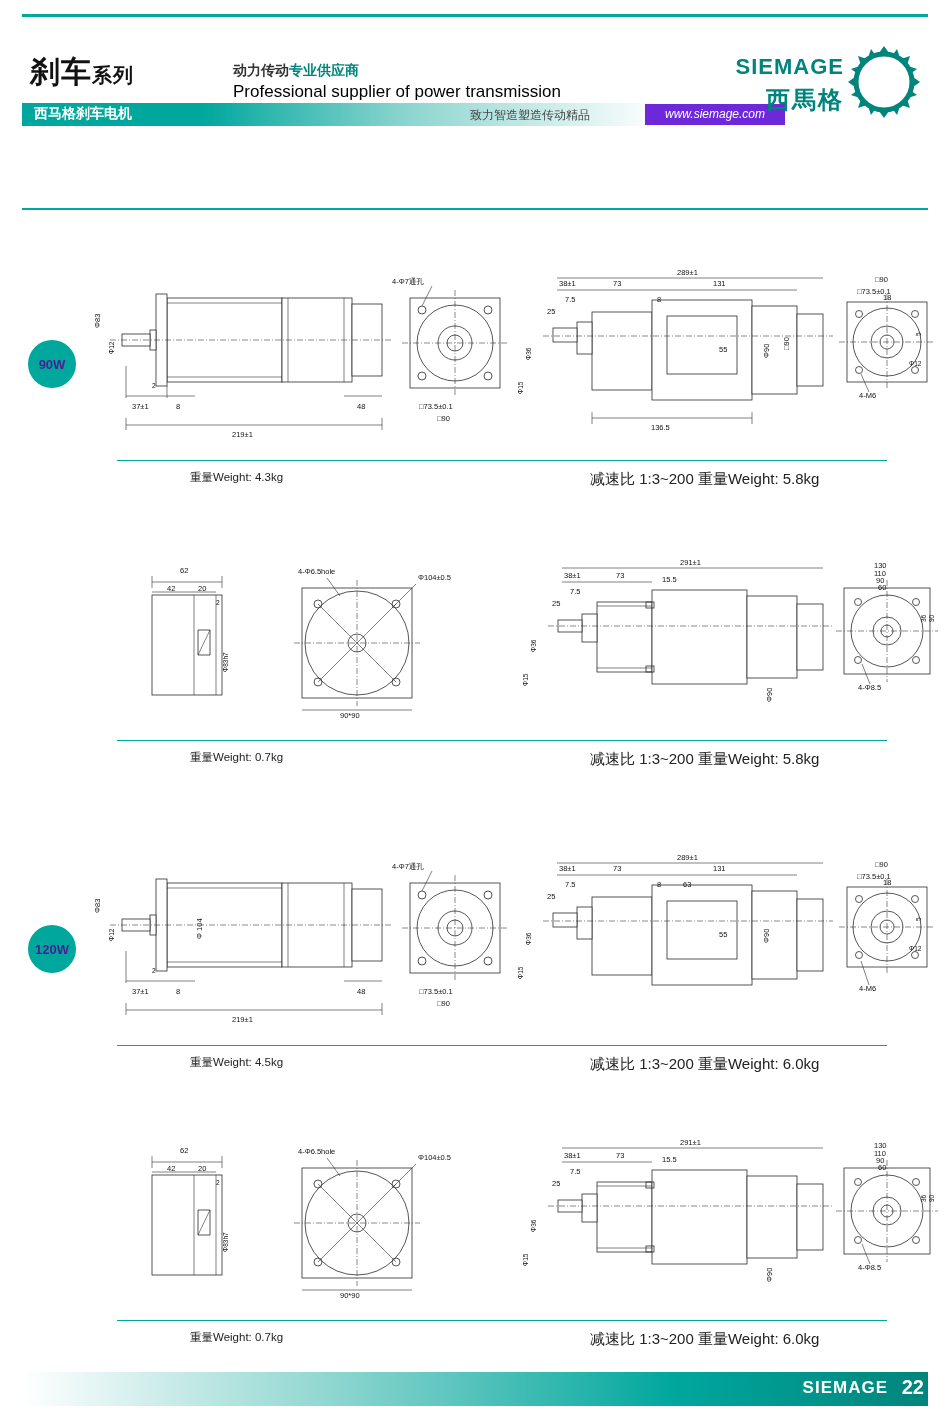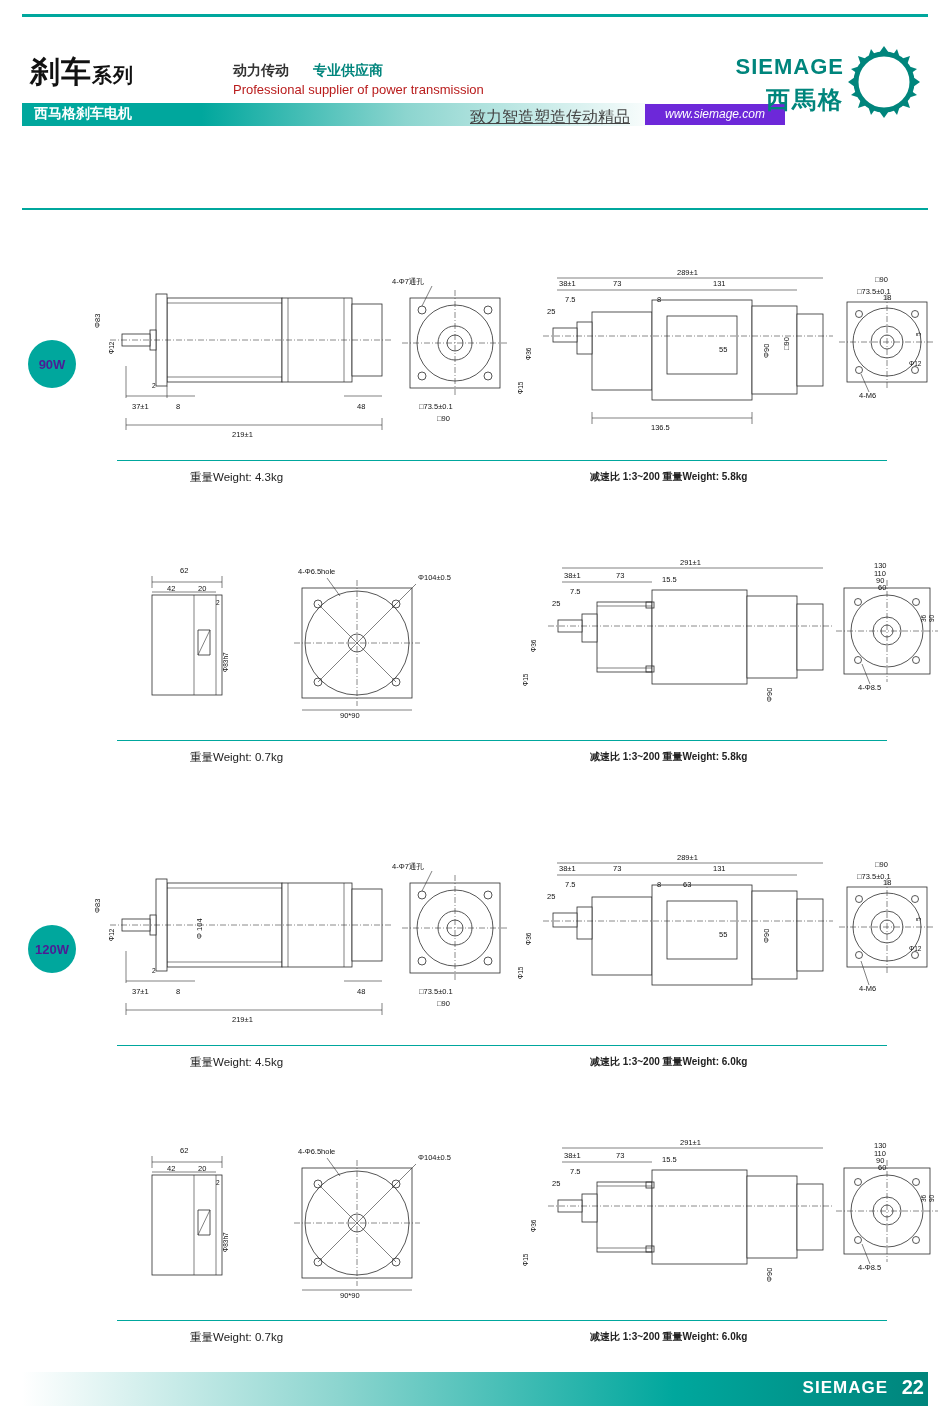--- a/index.html
+++ b/index.html
@@ -11,44 +11,44 @@
   .page{position:absolute;inset:0;}
 
   
   .top-rule{position:absolute;left:22px;top:14px;width:906px;height:3px;background:#00a79d;}
   .hdr-cn{position:absolute;left:30px;top:52px;font-size:30px;font-weight:bold;color:#111;letter-spacing:1px;}
   .hdr-cn .sm{font-size:20px;font-weight:bold;}
   .hdr-bar{position:absolute;left:22px;top:103px;width:640px;height:23px;
       background:linear-gradient(to right,#00a79d 0%,#00a79d 28%,#8cd5cf 60%,#ffffff 100%);}
   .hdr-bar-text{position:absolute;left:34px;top:105px;font-size:14px;font-weight:bold;color:#fff;}
   .hdr-slogan-cn{position:absolute;left:233px;top:62px;font-size:14px;font-weight:bold;color:#333;}
-  .hdr-slogan-cn b{color:#00857c;margin-left:24px;}
-  .hdr-slogan-en{position:absolute;left:233px;top:82px;font-size:13px;color:#b91c1c;}
-  .hdr-mid-cn{position:absolute;left:470px;top:107px;font-size:16px;color:#444;text-decoration:underline;}
+  .hdr-slogan-cn b{color:#00857c;}
+  .hdr-slogan-en{position:absolute;left:233px;top:82px;font-size:17px;color:#000000;}
+  .hdr-mid-cn{position:absolute;left:470px;top:107px;font-size:12px;color:#444;}
   .hdr-url{position:absolute;left:645px;top:104px;width:140px;height:21px;background:#6d28d9;color:#fff;
       font-size:12px;font-style:italic;text-align:center;line-height:21px;}
 
   .logo{position:absolute;right:28px;top:44px;width:190px;height:76px;}
   .logo .gear{position:absolute;right:0;top:0;width:76px;height:76px;}
   .logo .brand{position:absolute;right:78px;top:10px;font-size:22px;font-weight:bold;color:#00857c;letter-spacing:1px;}
   .logo .brand-cn{position:absolute;right:78px;top:40px;font-size:24px;font-weight:bold;color:#00857c;letter-spacing:2px;}
 
   
   .title{position:absolute;left:24px;top:168px;font-size:22px;font-weight:bold;color:#111;}
   .title .en{color:#00857c;}
   .title-rule{position:absolute;left:22px;top:208px;width:906px;height:2px;background:#00a79d;}
 
   
   .block{position:absolute;left:22px;width:906px;}
   .blk-rule{position:absolute;left:95px;width:770px;height:1px;background:#00a79d;}
   .wlabel{position:absolute;width:48px;height:48px;border-radius:50%;
       background:#00a79d;color:#4c1d95;font-size:13px;font-weight:bold;
       display:flex;align-items:center;justify-content:center;}
   .cap{position:absolute;font-size:11.5px;color:#222;}
-  .cap-r{position:absolute;font-size:10px;color:#222;font-weight:bold;}
+  .cap-r{position:absolute;font-size:15px;color:#222;}
 
   
   svg.dw{position:absolute;}
   .dw{stroke:#2b2b2b;fill:none;stroke-width:0.8;}
   .dw .thin{stroke-width:0.6;}
   .dw .dash{stroke-dasharray:6 2 1 2;stroke-width:0.55;}
   .dw .fill-w{fill:#ffffff;}
   .dw text{font-family:"Liberation Sans",sans-serif;font-size:7.5px;fill:#111;stroke:none;}
   .dw text.sm{font-size:6.5px;}
 

